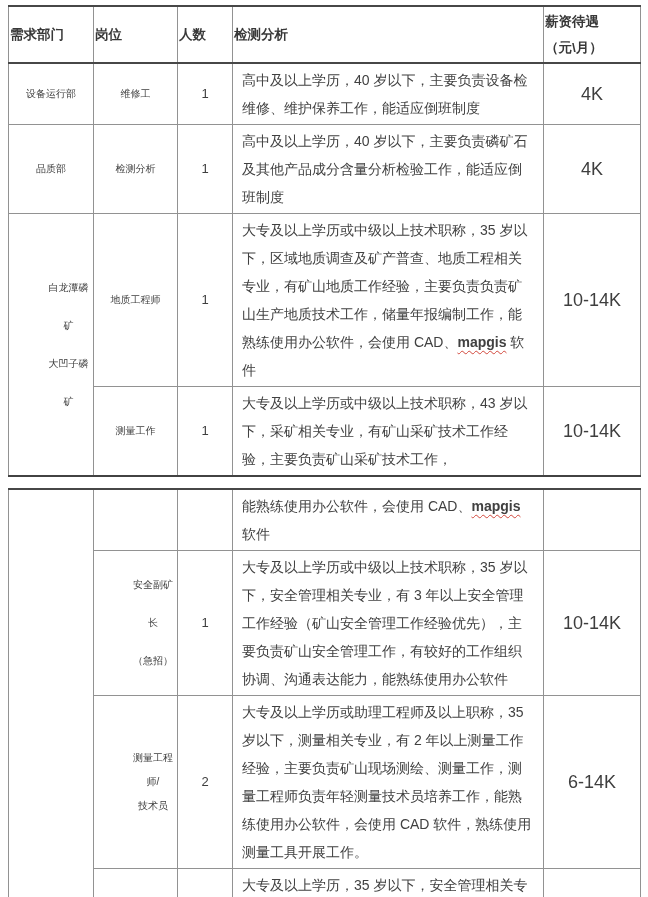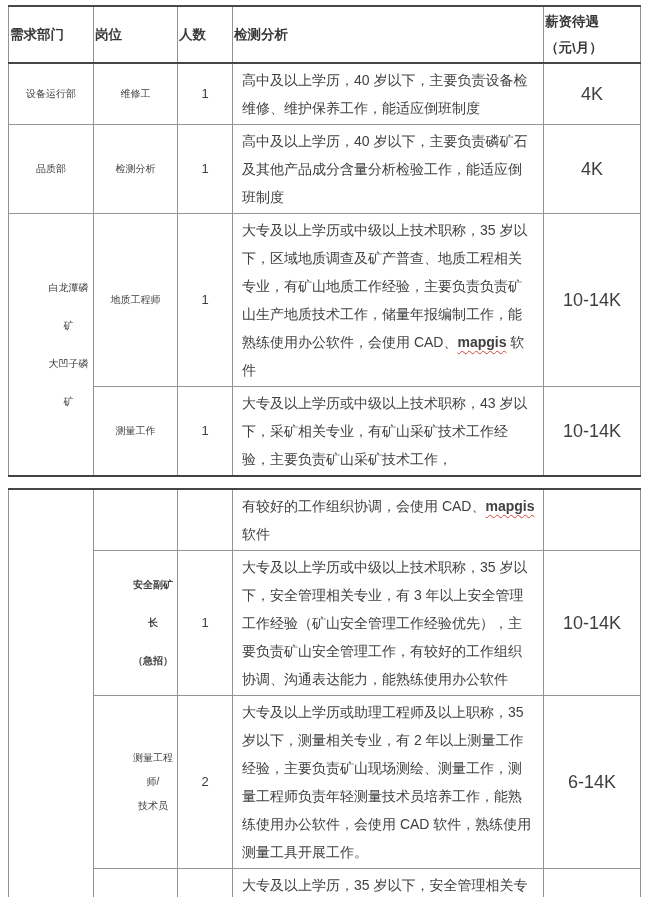--- a/index.html
+++ b/index.html
@@ -44,21 +44,21 @@
     font-size: 10px;
     line-height: 26px;
     padding: 2px 1px;
   }
   td.stack {
     white-space: pre-line;
     line-height: 38px;
     padding-left: 36px;
   }
   td.bold {
-    font-weight: bold;
+    font-weight: normal;
   }
   td.num {
     font-size: 13px;
   }
   td.sal {
     font-size: 18px;
     margin-top: 20px;
   }
   
   td.req {
@@ -140,21 +140,21 @@
         <col style="width:84px">
         <col style="width:55px">
         <col style="width:311px">
         <col style="width:97px">
     </colgroup>
     <tbody>
       <tr style="height:33px">
         <td rowspan="5"></td>
         <td class="c"></td>
         <td class="c num"></td>
-        <td class="req"><span>有较好的工作组织协调，会使用 CAD、</span><span class="misspell">mapgis</span><span> 软件</span></td>
+        <td class="req"><span>能熟练使用办公软件，会使用 CAD、</span><span class="misspell">mapgis</span><span> 软件</span></td>
         <td class="c sal"></td>
       </tr>
 
       <tr style="height:115px">
         <td class="c stack bold">安全副矿长
 （急招）</td>
         <td class="c num">1</td>
         <td class="req">大专及以上学历或中级以上技术职称，35 岁以下，安全管理相关专业，有 3 年以上安全管理工作经验（矿山安全管理工作经验优先），主要负责矿山安全管理工作，有较好的工作组织协调、沟通表达能力，能熟练使用办公软件</td>
         <td class="c sal">10-14K</td>
       </tr>

